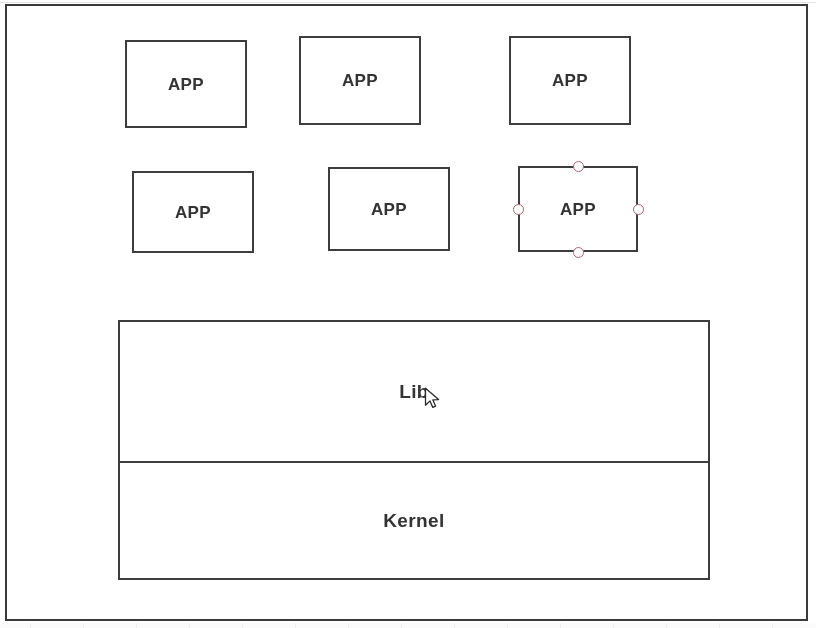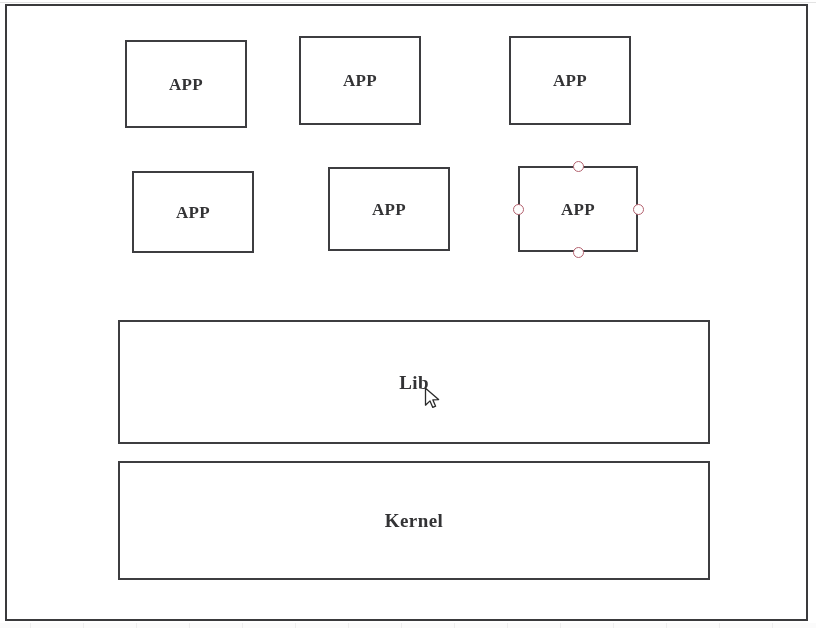--- a/index.html
+++ b/index.html
@@ -64,21 +64,21 @@
   .node {
     position: absolute;
     background: #ffffff;
     border: 2px solid #3d3d40;
     box-sizing: border-box;
     display: flex;
     align-items: center;
     justify-content: center;
   }
   .node-label {
-    font-family: Liberation Serif, serif;
+    font-family: Liberation Sans, sans-serif;
     font-weight: bold;
     color: #333335;
     letter-spacing: 0.4px;
     line-height: 1;
     user-select: none;
   }
   .node.app .node-label { font-size: 17px; }
   .node.layer .node-label { font-size: 19px; }
 
   
@@ -123,21 +123,21 @@
       </div>
       <div class="node app" style="left: 125px; top: 165px; width: 122px; height: 82px;">
         <span class="node-label">APP</span>
       </div>
       <div class="node app" style="left: 321px; top: 161px; width: 122px; height: 84px;">
         <span class="node-label">APP</span>
       </div>
       <div class="node app selected" style="left: 511px; top: 160px; width: 120px; height: 86px;">
         <span class="node-label">APP</span>
       </div>
-      <div class="node layer" style="left: 111px; top: 314px; width: 592px; height: 124px;">
+      <div class="node layer" style="left: 111px; top: 314px; width: 592px; height: 143px;">
         <span class="node-label">Lib</span>
       </div>
       <div class="node layer" style="left: 111px; top: 455px; width: 592px; height: 119px; justify-content: center;">
         <span class="node-label">Kernel</span>
       </div>
       <div class="handle" style="left: 571px; top: 160px;"></div>
       <div class="handle" style="left: 631px; top: 203px;"></div>
       <div class="handle" style="left: 571px; top: 246px;"></div>
       <div class="handle" style="left: 511px; top: 203px;"></div>
     </div>

